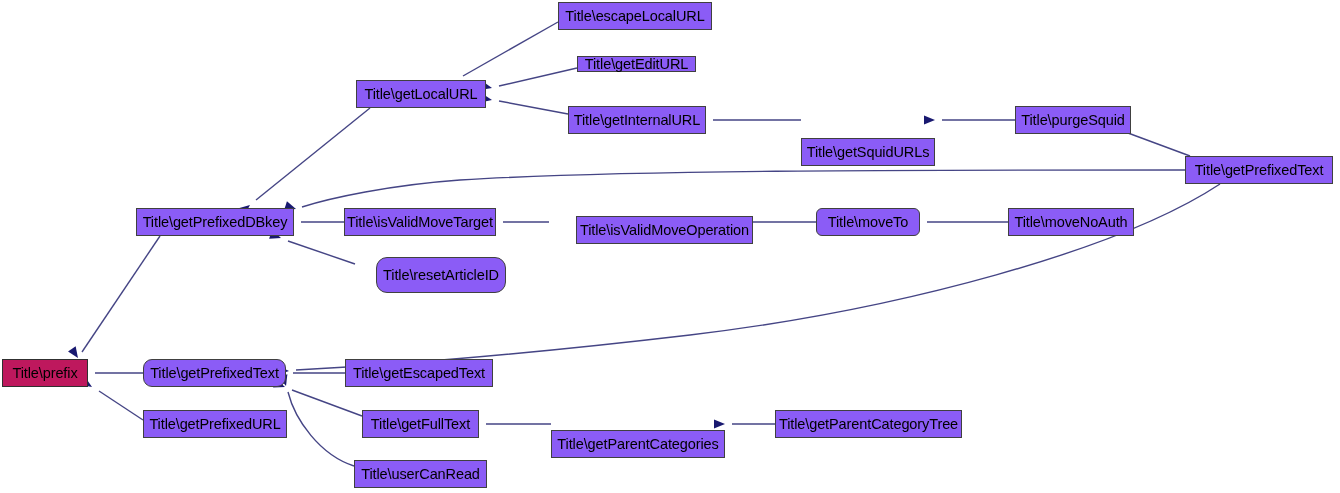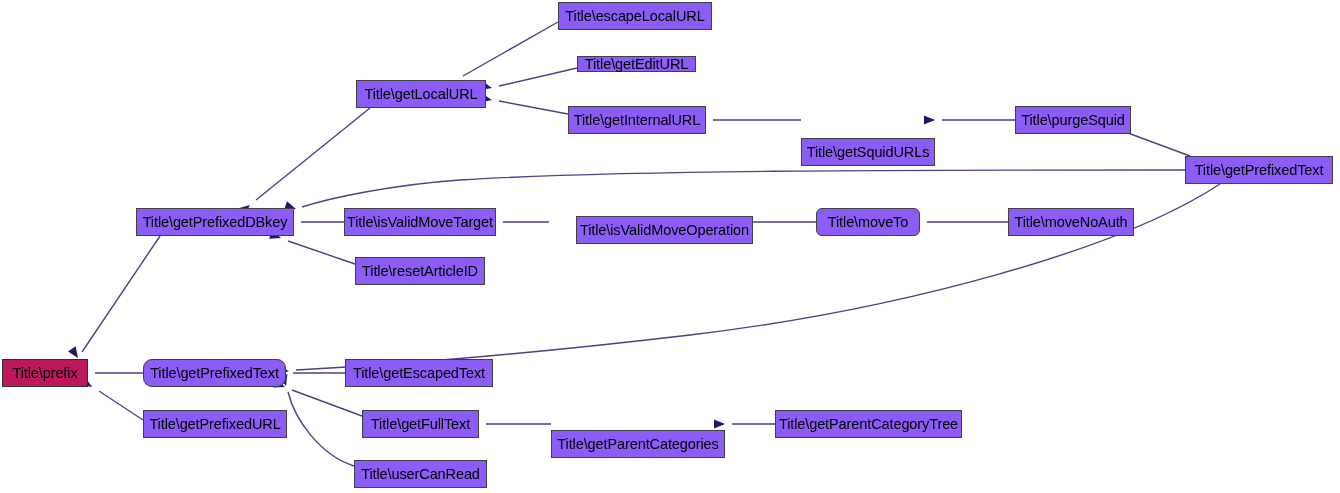--- a/index.html
+++ b/index.html
@@ -126,21 +126,21 @@
     </div>
     <div class="node-box" style="left: 551px; top: 410px; width: 174px; height: 28px; margin-top: 20px;">
       <span class="node-label">Title\getParentCategories</span>
     </div>
     <div class="node-box" style="left: 775px; top: 410px; width: 187px; height: 28px;">
       <span class="node-label">Title\getParentCategoryTree</span>
     </div>
     <div class="node-box" style="left: 344px; top: 208px; width: 152px; height: 28px;">
       <span class="node-label">Title\isValidMoveTarget</span>
     </div>
-    <div class="node-box" style="left: 355px; top: 257px; width: 130px; height: 28px;">
+    <div class="node-box" style="left: 376px; top: 257px; width: 130px; height: 36px; border-radius: 11px;">
       <span class="node-label">Title\resetArticleID</span>
     </div>
     <div class="node-box" style="left: 549px; top: 216px; width: 177px; height: 28px; margin-left: 27px;">
       <span class="node-label">Title\isValidMoveOperation</span>
     </div>
     <div class="node-box" style="left: 816px; top: 208px; width: 104px; height: 28px; border-radius: 6px;">
       <span class="node-label">Title\moveTo</span>
     </div>
     <div class="node-box" style="left: 1008px; top: 208px; width: 126px; height: 28px;">
       <span class="node-label">Title\moveNoAuth</span>

